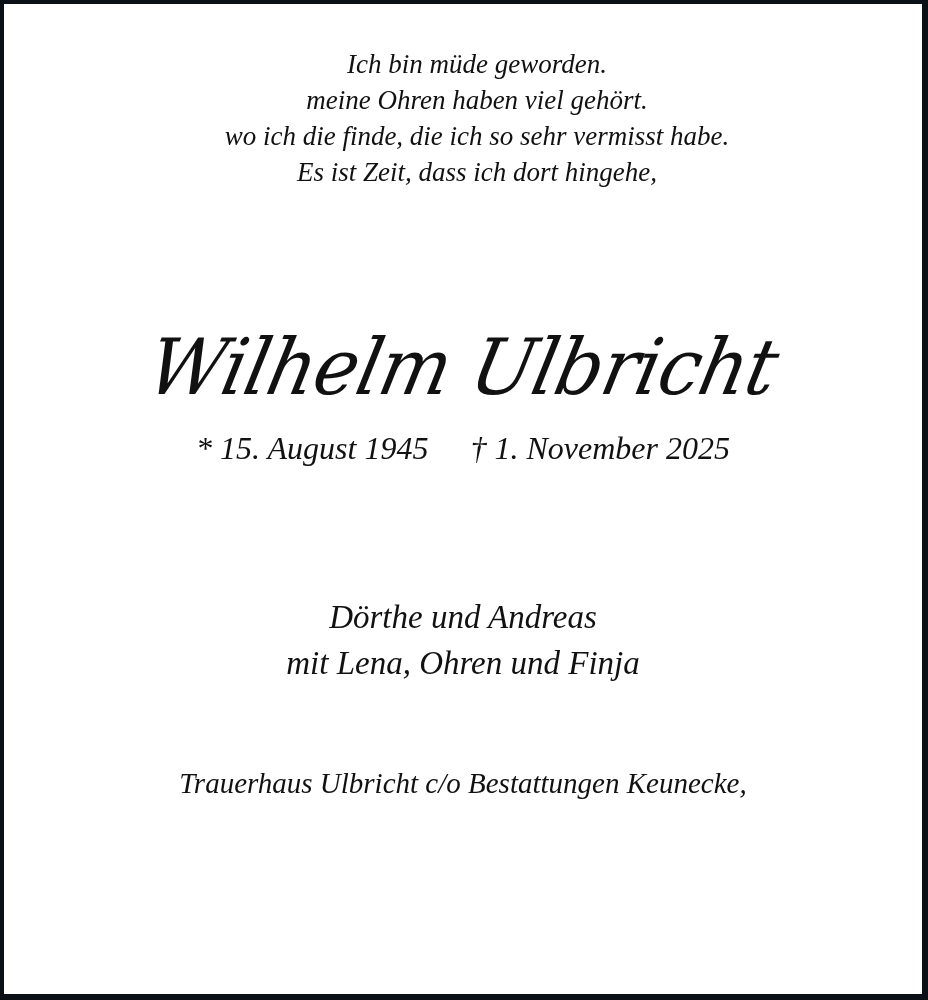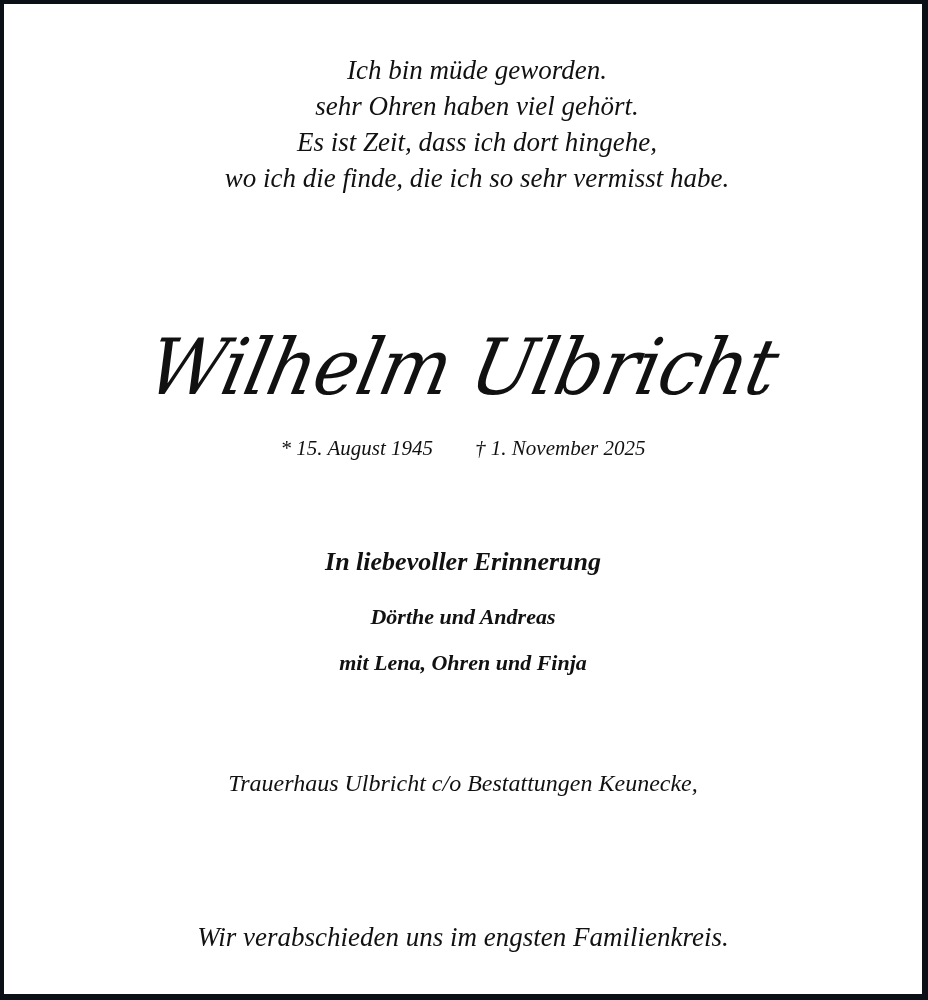--- a/index.html
+++ b/index.html
@@ -17,65 +17,63 @@
       color: #111111;
       font-family: "Liberation Serif", "DejaVu Serif", serif;
       text-align: center;
     }
     .line {
       position: absolute;
       left: 0; right: 0;
       white-space: nowrap;
       font-style: italic;
     }
-    .poem { font-size: 27px; line-height: 36px; top: 48px; padding-left: 28px; }
+    .poem { font-size: 27px; line-height: 36px; top: 42px; padding-left: 28px; }
     .poem div { height: 36px; }
     .name {
       top: 318px;
       font-size: 74px;
       line-height: 90px;
       font-family: "DejaVu Serif", "Liberation Serif", serif;
       font-style: italic;
       letter-spacing: -1px;
       transform: skewX(-12deg) scaleY(1.05);
       font-weight: normal;
     }
-    .dates { top: 424px; font-size: 21px; line-height: 40px; }
+    .dates { top: 424px; font-size: 32px; line-height: 40px; }
     .dates .gap { display: inline-block; width: 42px; }
     .memory { top: 540px; font-size: 26px; line-height: 36px; font-weight: bold; }
-    .family { top: 590px; font-size: 22px; line-height: 46px; font-weight: bold; }
+    .family { top: 590px; font-size: 33px; line-height: 46px; }
     .family div { height: 46px; }
-    .address { top: 760px; font-size: 24px; line-height: 38px; }
+    .address { top: 760px; font-size: 29px; line-height: 38px; }
     .address div { height: 38px; }
     .closing { top: 914px; font-size: 27px; line-height: 38px; }
   </style>
 </head>
 <body>
 
 <div class="card">
 
   <div class="line poem">
     <div>Ich bin müde geworden.</div>
-    <div>sehr Ohren haben viel gehört.</div>
+    <div>meine Ohren haben viel gehört.</div>
+    <div>wo ich die finde, die ich so sehr vermisst habe.</div>
     <div>Es ist Zeit, dass ich dort hingehe,</div>
-    <div>wo ich die finde, die ich so sehr vermisst habe.</div>
   </div>
 
   <div class="line name">Wilhelm Ulbricht</div>
 
   <div class="line dates">
     <span>* 15. August 1945</span><span class="gap"></span><span>† 1. November 2025</span>
   </div>
 
-  <div class="line memory">In liebevoller Erinnerung</div>
 
   <div class="line family">
     <div>Dörthe und Andreas</div>
     <div>mit Lena, Ohren und Finja</div>
   </div>
 
   <div class="line address">
     <div>Trauerhaus Ulbricht c/o Bestattungen Keunecke,</div>
   </div>
 
-  <div class="line closing">Wir verabschieden uns im engsten Familienkreis.</div>
 
 </div>
 
 </body></html>

